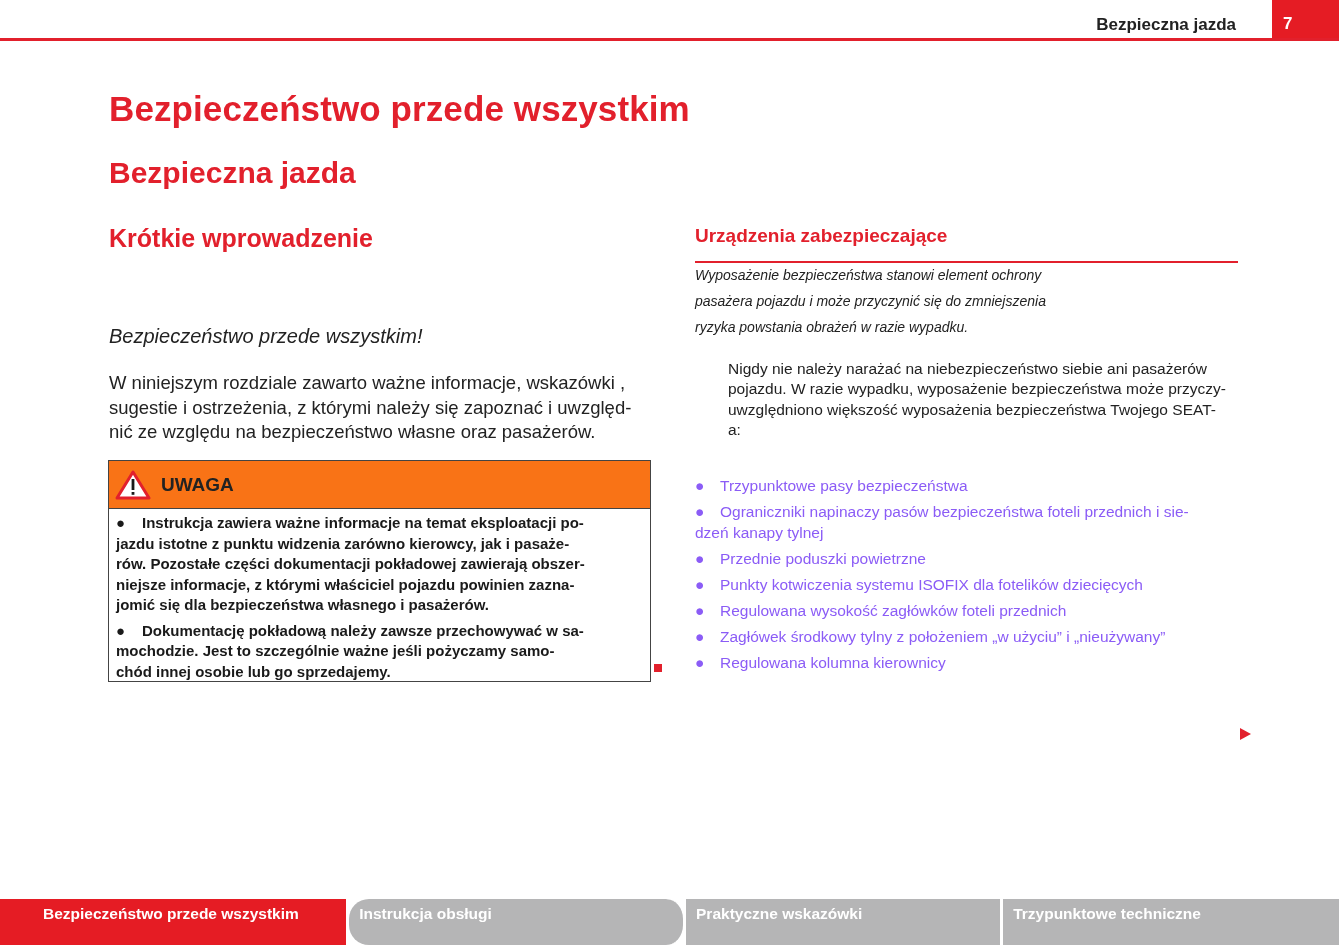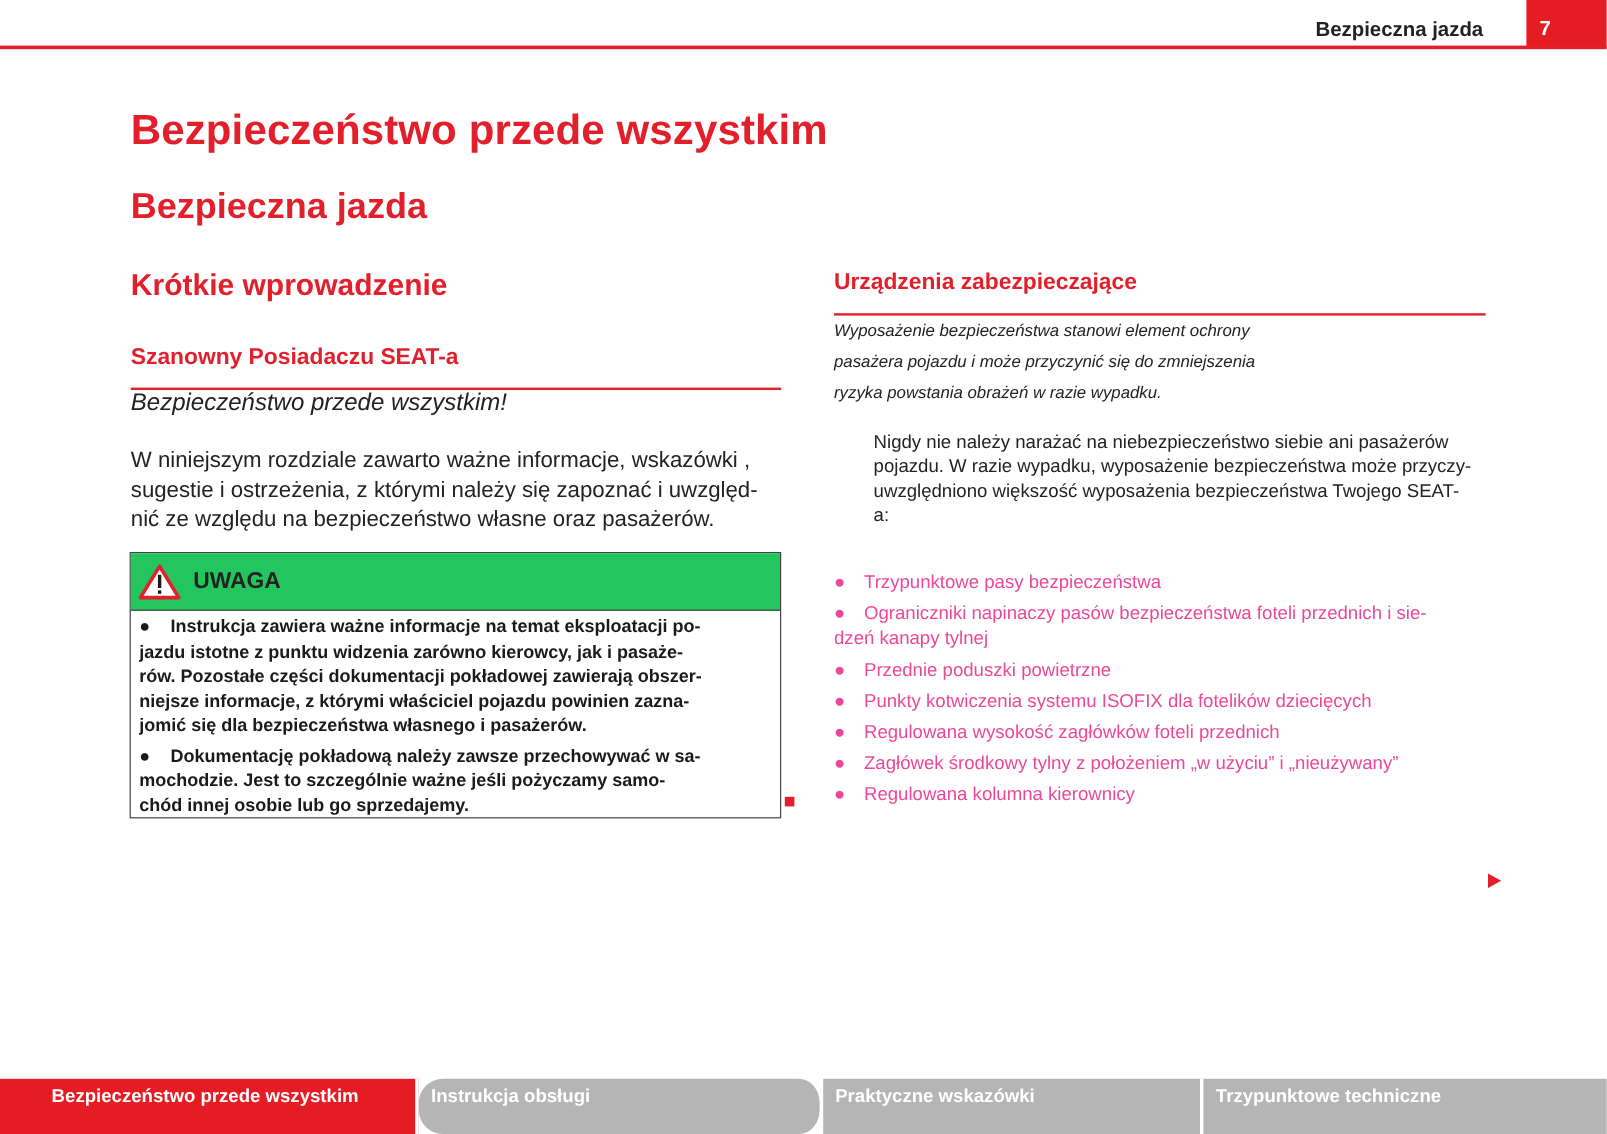--- a/index.html
+++ b/index.html
@@ -49,21 +49,21 @@
     .para-left {
       position: absolute; left: 109px; top: 371px; width: 545px; font-size: 18.5px; line-height: 24.5px; color: #222;
     }
 
     
     .warn {
       position: absolute; left: 108px; top: 460px; width: 543px; height: 222px;
       border: 1px solid #444; background: #fff;
     }
     .warn-head {
-      height: 48px; background: #22c55e; border-bottom: 1px solid #444;
+      height: 48px; background: #f97316; border-bottom: 1px solid #444;
       display: flex; align-items: center; padding-left: 6px;
     }
     .warn-icon { width: 36px; height: 30px; margin-right: 10px; }
     .warn-title { font-size: 19px; font-weight: bold; color: #222; }
     .warn-body { padding: 4px 7px 0 7px; font-size: 15px; font-weight: bold; line-height: 20.5px; color: #1a1a1a; }
     .warn-body p { margin-bottom: 5px; }
     .bullet-b { display: inline-block; width: 26px; padding-left: 0; }
 
     .end-square {
       position: absolute; left: 654px; top: 664px; width: 8px; height: 8px; background: #e2202c;
@@ -73,21 +73,21 @@
     .italic-lead-right {
       position: absolute; left: 695px; top: 262px; width: 560px;
       font-size: 14px; font-style: italic; line-height: 26px; color: #222;
     }
     .para-right {
       position: absolute; left: 695px; top: 359px; width: 545px;
       font-size: 15.5px; line-height: 20.3px; color: #222; margin-left: 33px;
     }
     .list-right {
       position: absolute; left: 695px; top: 476px; width: 545px;
-      font-size: 15.5px; line-height: 20.5px; color: #ec4899; list-style: none;
+      font-size: 15.5px; line-height: 20.5px; color: #8b5cf6; list-style: none;
     }
     .list-right li { margin-bottom: 5.5px; }
     .list-right .dot { display: inline-block; width: 25px; }
     .next-arrow {
       position: absolute; left: 1240px; top: 728px; width: 0; height: 0;
       border-top: 6px solid transparent; border-bottom: 6px solid transparent; border-left: 11px solid #e2202c;
     }
 
     
     .footer { position: absolute; left: 0; top: 899px; width: 1339px; height: 46px; display: flex; }
@@ -107,21 +107,20 @@
 <div class="page">
 
   <div class="header-title">Bezpieczna jazda</div>
   <div class="page-num">7</div>
   <div class="header-rule"></div>
 
   <div class="h1">Bezpieczeństwo przede wszystkim</div>
   <div class="h2">Bezpieczna jazda</div>
   <div class="h3">Krótkie wprowadzenie</div>
 
-  <div class="sec-head sec-left">Szanowny Posiadaczu SEAT-a</div>
   <div class="italic-lead-left">Bezpieczeństwo przede wszystkim!</div>
   <div class="para-left">
     <div>W niniejszym rozdziale zawarto ważne informacje, wskazówki ,</div>
     <div>sugestie i ostrzeżenia, z którymi należy się zapoznać i uwzględ-</div>
     <div>nić ze względu na bezpieczeństwo własne oraz pasażerów.</div>
   </div>
 
   <div class="warn">
     <div class="warn-head">
       <svg class="warn-icon" viewBox="0 0 36 30">

